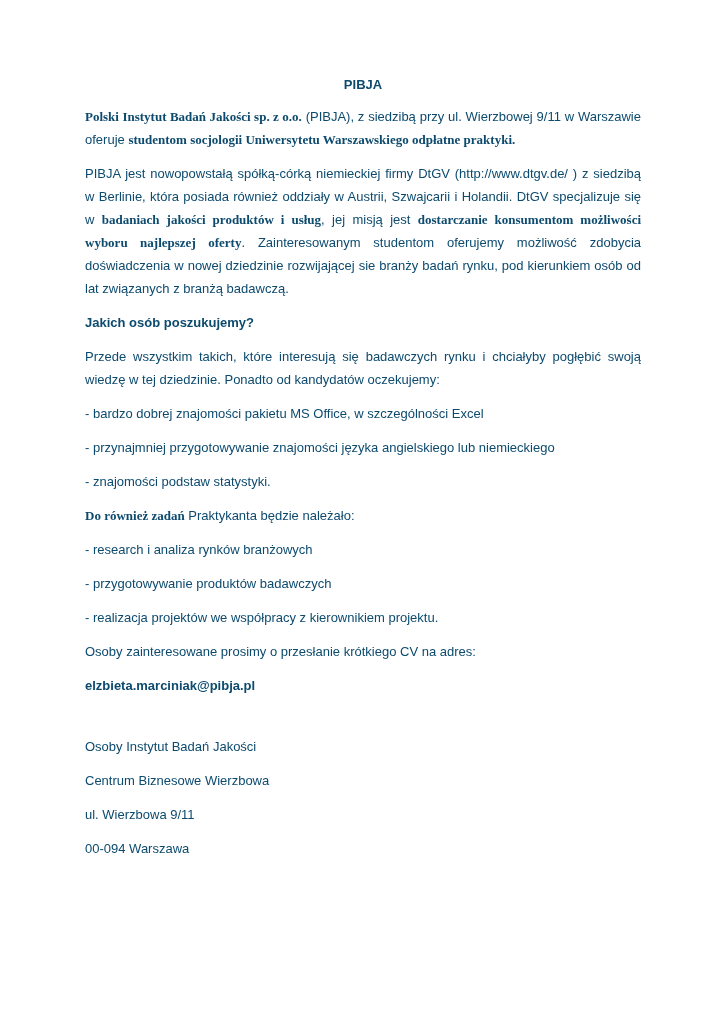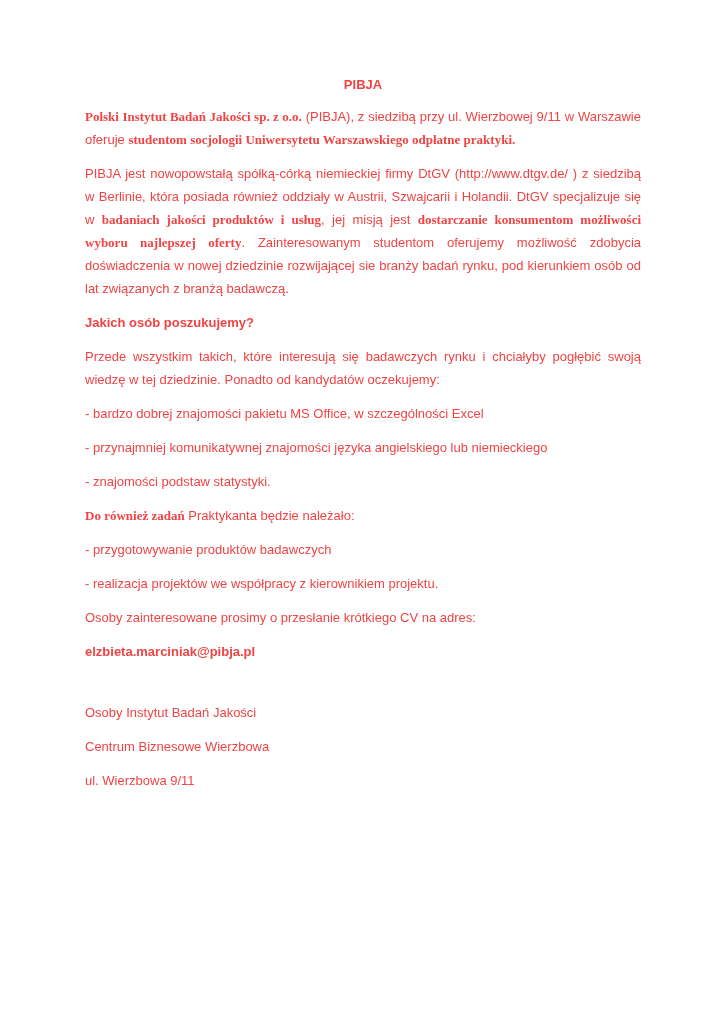--- a/index.html
+++ b/index.html
@@ -11,21 +11,21 @@
   .page {
     position: relative;
     width: 725px;
     min-height: 1024px;
     margin: 0 auto;
     background: #ffffff;
     padding: 73px 84px 40px 85px;
     font-family: "Liberation Sans", sans-serif;
     font-size: 13px;
     line-height: 23px;
-    color: #ef4444;
+    color: #0c4a6e;
   }
   .title {
     font-size: 13px;
     font-weight: bold;
     text-align: center;
     margin: 0 0 9px 0;
   }
   .para {
     margin: 0 0 11px 0;
   }
@@ -54,37 +54,39 @@
   <p class="para just"><strong>Polski Instytut Badań Jakości sp. z o.o.</strong><span> (PIBJA), z siedzibą przy ul. Wierzbowej 9/11 w  Warszawie oferuje </span><strong>studentom socjologii  Uniwersytetu Warszawskiego odpłatne praktyki.</strong></p>
 
   <p class="para just"><span>PIBJA jest nowopowstałą spółką-córką niemieckiej firmy DtGV (</span><span>http://www.dtgv.de/</span><span> ) z siedzibą w Berlinie, która posiada również oddziały w Austrii, Szwajcarii i Holandii. DtGV specjalizuje się w </span><strong>badaniach jakości produktów i usług</strong><span>, jej misją jest </span><strong>dostarczanie konsumentom możliwości wyboru najlepszej oferty</strong><span>. Zainteresowanym studentom oferujemy możliwość zdobycia doświadczenia w nowej dziedzinie rozwijającej sie branży badań rynku, pod kierunkiem osób od lat związanych z branżą badawczą.</span></p>
 
   <p class="para bold">Jakich osób poszukujemy?</p>
 
   <p class="para just">Przede wszystkim takich, które interesują się badawczych rynku i chciałyby pogłębić swoją wiedzę w tej dziedzinie. Ponadto od kandydatów oczekujemy:</p>
 
   <p class="para">- bardzo dobrej znajomości pakietu MS Office, w szczególności Excel</p>
 
-  <p class="para">- przynajmniej komunikatywnej znajomości języka angielskiego lub niemieckiego</p>
+  <p class="para">- przynajmniej przygotowywanie znajomości języka angielskiego lub niemieckiego</p>
 
   <p class="para">- znajomości podstaw statystyki.</p>
 
   <p class="para"><strong>Do również zadań</strong><span> Praktykanta będzie należało:</span></p>
 
+  <p class="para">- research i analiza rynków branżowych</p>
 
   <p class="para">- przygotowywanie produktów badawczych</p>
 
   <p class="para">- realizacja projektów we współpracy z kierownikiem projektu.</p>
 
   <p class="para">Osoby zainteresowane prosimy o przesłanie krótkiego CV na adres:</p>
 
   <p class="para bold">elzbieta.marciniak@pibja.pl</p>
 
   <div class="spacer"></div>
 
   <p class="para">Osoby Instytut Badań Jakości</p>
 
   <p class="para">Centrum Biznesowe Wierzbowa</p>
 
   <p class="para">ul. Wierzbowa 9/11</p>
 
+  <p class="para">00-094 Warszawa</p>
 
 </div>
 
 </body></html>

